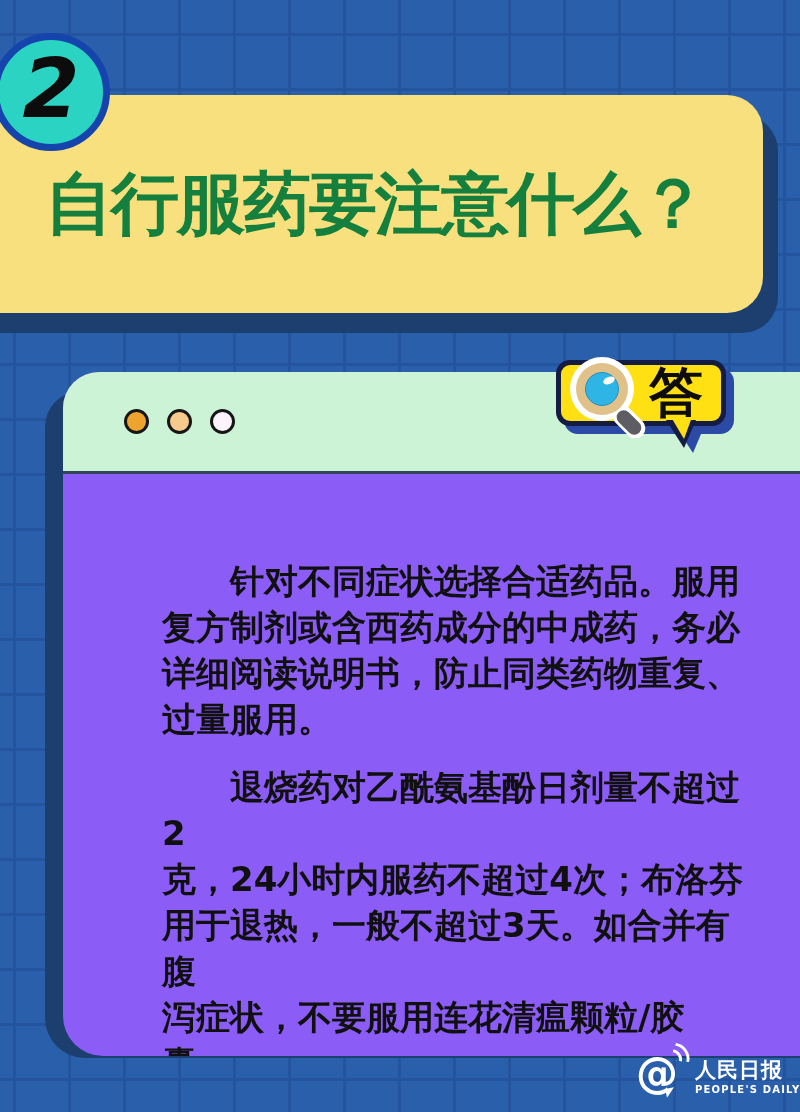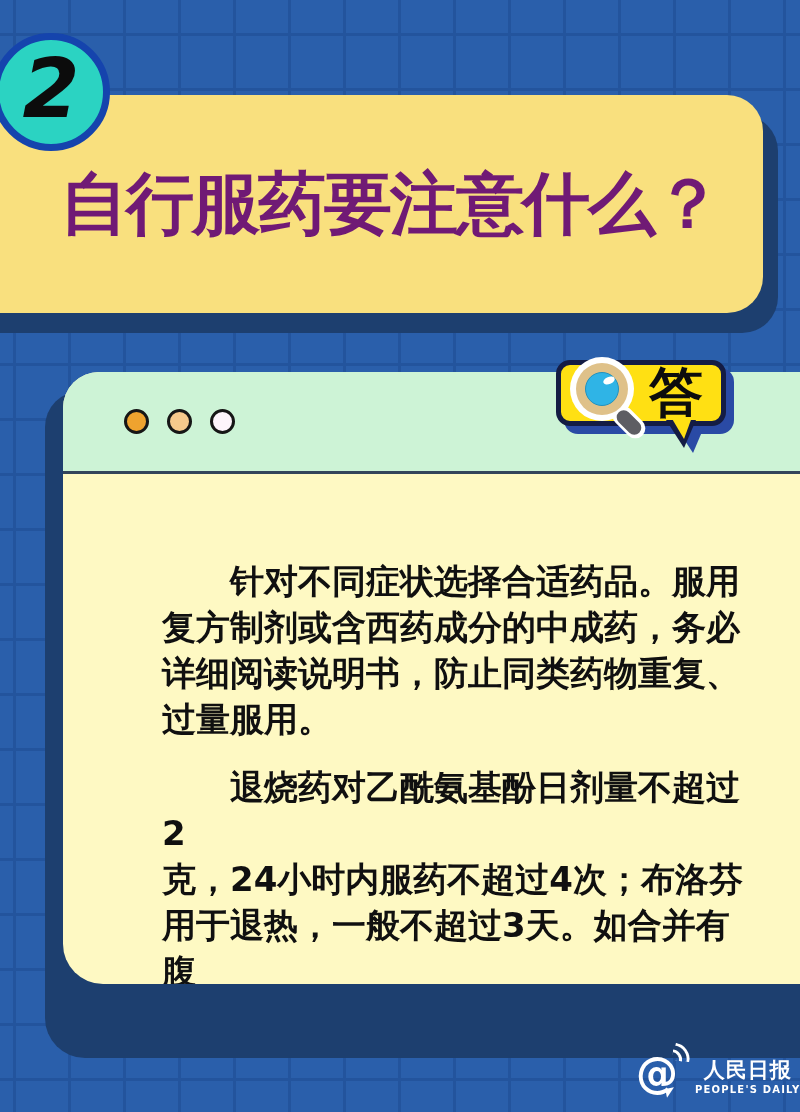--- a/index.html
+++ b/index.html
@@ -19,44 +19,44 @@
   .title-banner-shadow{
     left:0;top:115px;width:778px;height:218px;
     background:#1d3f6f;border-radius:0 36px 36px 0;z-index:1;
   }
   .title-banner{
     left:0;top:95px;width:763px;height:218px;
     background:#f9e07e;border-radius:0 36px 36px 0;z-index:2;
     display:flex;align-items:center;padding-left:45px;box-sizing:border-box;
   }
   .title-banner h1{
-    margin:15px;font-size:68px;font-weight:900;letter-spacing:-2px;
-    color:#701a75;white-space:nowrap;
+    margin:0;font-size:68px;font-weight:900;letter-spacing:-2px;
+    color:#15803d;white-space:nowrap;
   }
 
   
   .number-badge{
     left:-8px;top:33px;width:104px;height:104px;
     background:#2bd3c2;border:7px solid #1544ad;border-radius:50%;
     display:flex;align-items:center;justify-content:center;z-index:5;
   }
   .number-badge span{
     font-size:82px;font-weight:900;font-style:italic;color:#0c0c0c;
     transform:translateY(-4px);
   }
 
   
   .answer-card-shadow{
     left:45px;top:391px;width:755px;height:667px;
     background:#1d3f6f;border-radius:36px 0 0 40px;z-index:1;
   }
   .answer-card{
-    left:63px;top:372px;width:737px;height:612px;
+    left:63px;top:372px;width:737px;height:684px;
     border-radius:36px 0 0 40px;overflow:hidden;z-index:2;
-    background:#fef9c3;
+    background:#8b5cf6;
   }
   .card-header{
     height:102px;background:#cdf3d6;border-bottom:3px solid #33455b;
     display:flex;align-items:center;padding-left:61px;gap:18px;box-sizing:border-box;
   }
   .dot{width:19px;height:19px;border-radius:50%;border:3px solid #161616;box-sizing:content-box;}
   .dot-1{background:#efa32f;}
   .dot-2{background:#f6c98c;}
   .dot-3{background:#fdf4fb;}
   .card-body{padding:84px 56px 0 99px;box-sizing:border-box;}
@@ -102,21 +102,21 @@
 
   
   .pd-logo{left:636px;top:1048px;display:flex;gap:7px;color:#fff;z-index:3;align-items:flex-start;}
   .at-icon{position:relative;width:52px;height:52px;}
   .at-glyph{position:absolute;left:0;top:2px;font-size:42px;font-weight:800;color:#fff;line-height:48px;}
   .arc{position:absolute;border-top:3px solid #fff;border-right:3px solid #fff;border-top-right-radius:100%;}
   .arc-1{left:36px;top:2px;width:8px;height:8px;transform:rotate(10deg);}
   .arc-2{left:38px;top:-4px;width:14px;height:14px;transform:rotate(10deg);}
   .at-tail{position:absolute;left:30px;top:40px;width:0;height:0;
     border-top:9px solid #fff;border-right:9px solid transparent;transform:rotate(-12deg);}
-  .pd-text{display:flex;flex-direction:column;margin-top:10px;text-align:center;}
+  .pd-text{display:flex;flex-direction:column;margin-top:10px;}
   .pd-cn{font-size:21px;font-weight:900;letter-spacing:1px;line-height:24px;white-space:nowrap;}
   .pd-en{font-size:10px;font-weight:700;letter-spacing:1.2px;margin-top:2px;white-space:nowrap;}
 </style>
 </head>
 <body>
 
 <div class="abs title-banner-shadow"></div>
 <div class="abs title-banner">
   <h1>自行服药要注意什么？</h1>
 </div>

